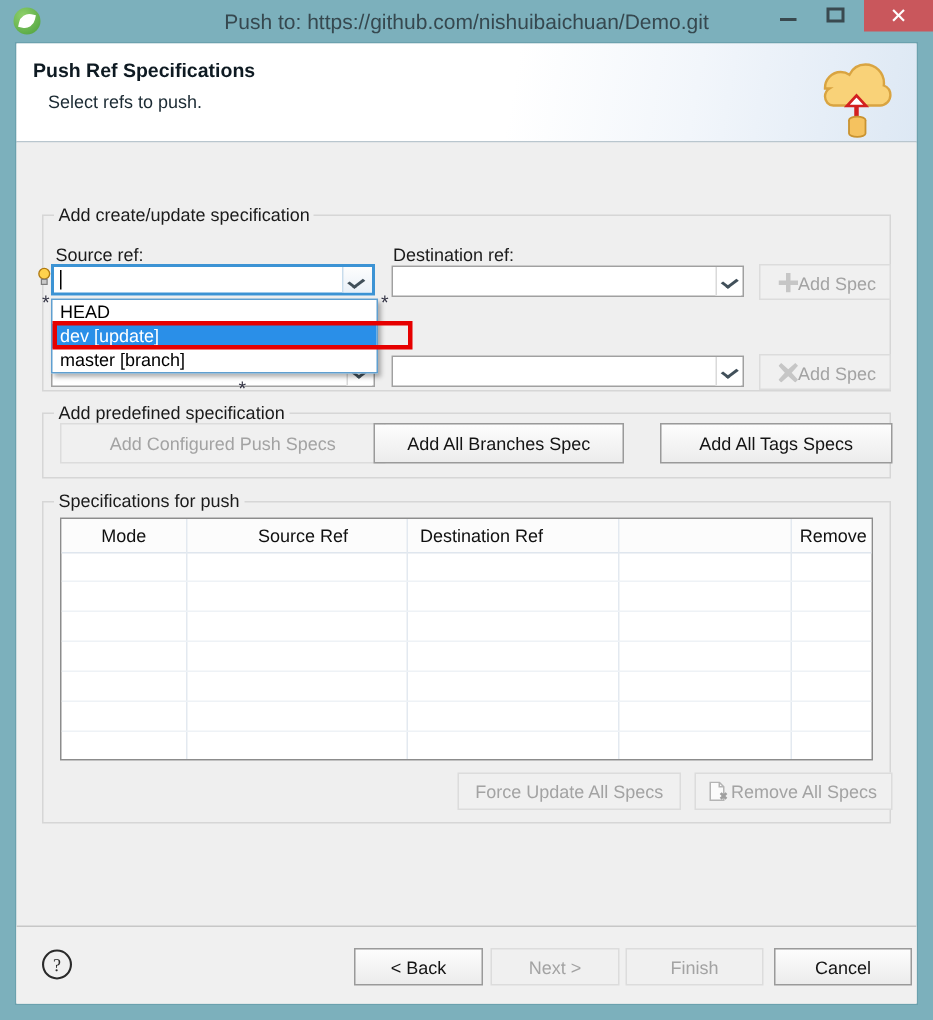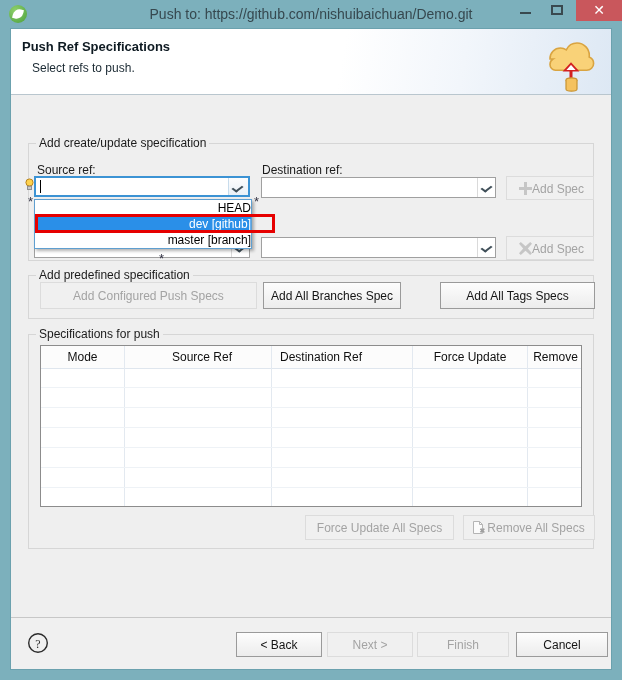--- a/index.html
+++ b/index.html
@@ -308,44 +308,43 @@
       <div class="combo" style="left:250px; top:142px; width:235px;">
         <div class="arrow"></div>
       </div>
       <div class="btn disabled" style="left:495px; top:141px; width:88px; height:24px; line-height:24px; padding-left:16px;">
         <svg class="ico" style="left:12px;" width="13" height="13" viewBox="0 0 13 13">
           <path d="M1.8 0L6.5 4.2 11.2 0l1.8 1.8L8.8 6.5l4.2 4.7-1.8 1.8-4.7-4.2-4.7 4.2L0 11.2l4.2-4.7L0 1.8z" fill="#c6c6c6"></path>
         </svg>
         <span>Add Spec</span>
       </div>
 
-      <div class="droplist" style="left:23px; top:104px; width:218px;text-align:right;">
+      <div class="droplist" style="left:23px; top:104px; width:218px;">
         <div class="dropitem">HEAD</div>
-        <div class="dropitem sel">dev [github]</div>
+        <div class="dropitem sel">dev [update]</div>
         <div class="dropitem">master [branch]</div>
       </div>
       <div class="redbox" style="left:24px; top:119px; width:240px; height:19px;"></div>
 
       <div class="group" style="left:17px; top:180px; width:566px; height:44px;">
         <div class="group-label">Add predefined specification</div>
       </div>
       <div class="btn disabled" style="left:29px; top:187px; width:217px; height:27px; line-height:27px;">Add Configured Push Specs</div>
-      <div class="btn" style="left:252px; top:187px; width:138px; height:27px; line-height:27px;">Add All Branches Spec</div>
+      <div class="btn" style="left:238px; top:187px; width:167px; height:27px; line-height:27px;">Add All Branches Spec</div>
       <div class="btn" style="left:429px; top:187px; width:155px; height:27px; line-height:27px;">Add All Tags Specs</div>
 
       <div class="group" style="left:17px; top:239px; width:566px; height:215px;">
         <div class="group-label">Specifications for push</div>
       </div>
 
       <div class="tbl" style="left:29px; top:250px; width:542px; height:162px;">
         <div class="tbl-head">
           <div class="th" style="left:0; width:83px;">Mode</div>
           <div class="th" style="left:84px; width:146px; text-align:center; padding-left:8px;">Source Ref</div>
           <div class="th" style="left:231px; width:140px; text-align:left; padding-left:8px;">Destination Ref</div>
-          <div class="th" style="left:372px; width:114px;">Force Update</div>
           <div class="th" style="left:487px; width:55px;">Remove</div>
           <div class="vline" style="left:83px;"></div>
           <div class="vline" style="left:230px;"></div>
           <div class="vline" style="left:371px;"></div>
           <div class="vline" style="left:486px;"></div>
         </div>
         <div style="position:absolute; left:0; top:22px; right:0; bottom:0;">
           <div class="vline" style="left:83px;"></div>
           <div class="vline" style="left:230px;"></div>
           <div class="vline" style="left:371px;"></div>

